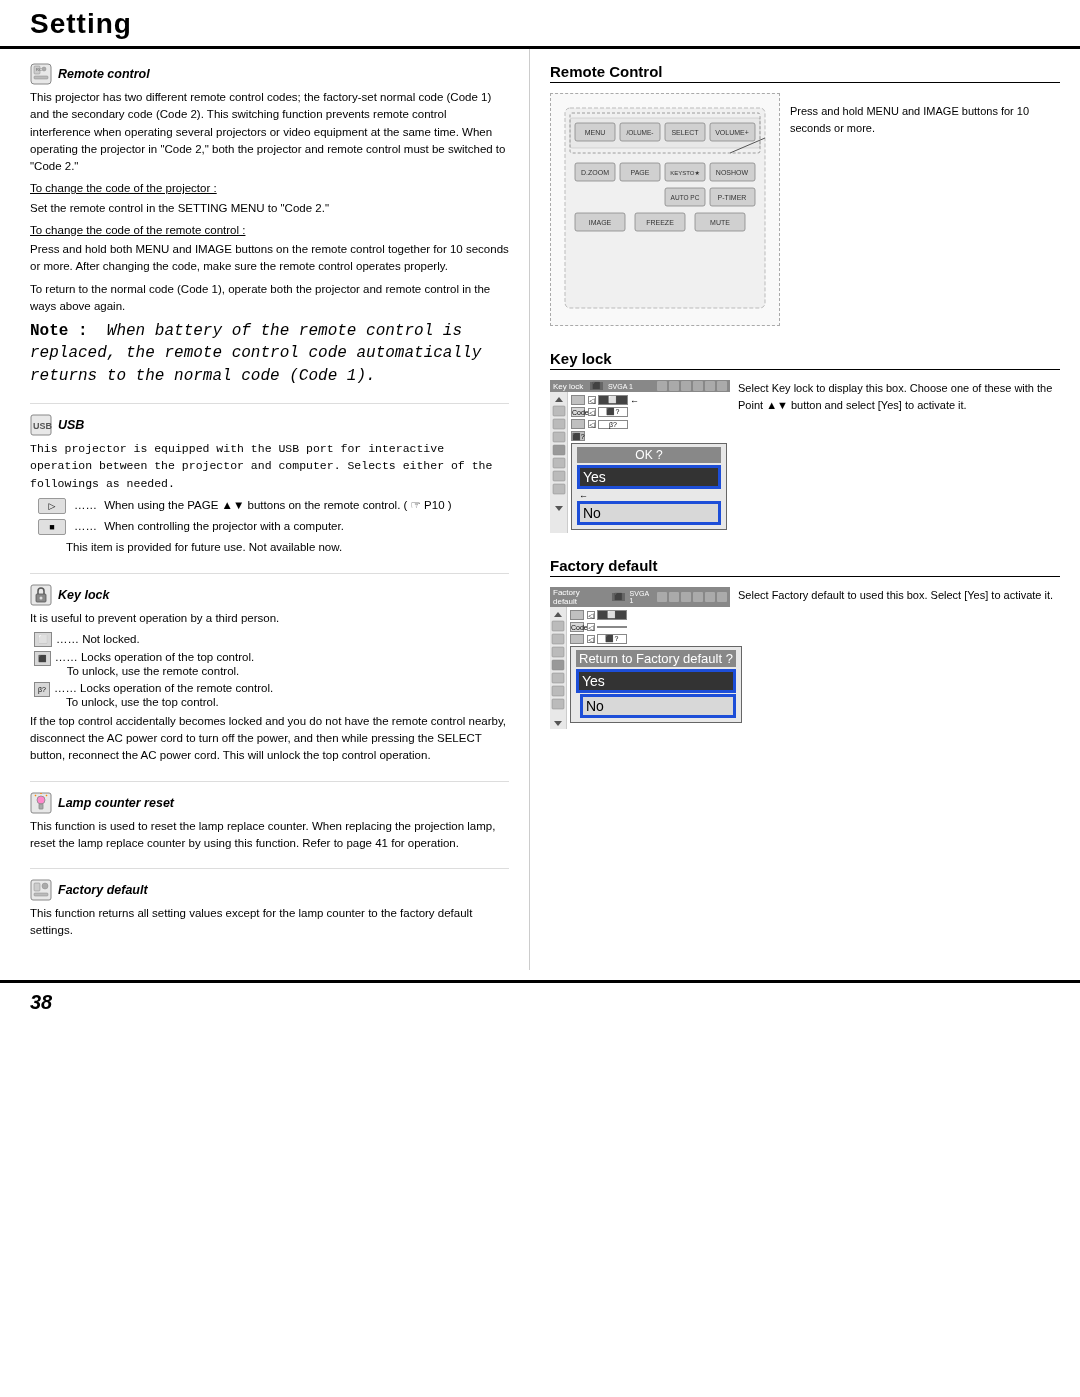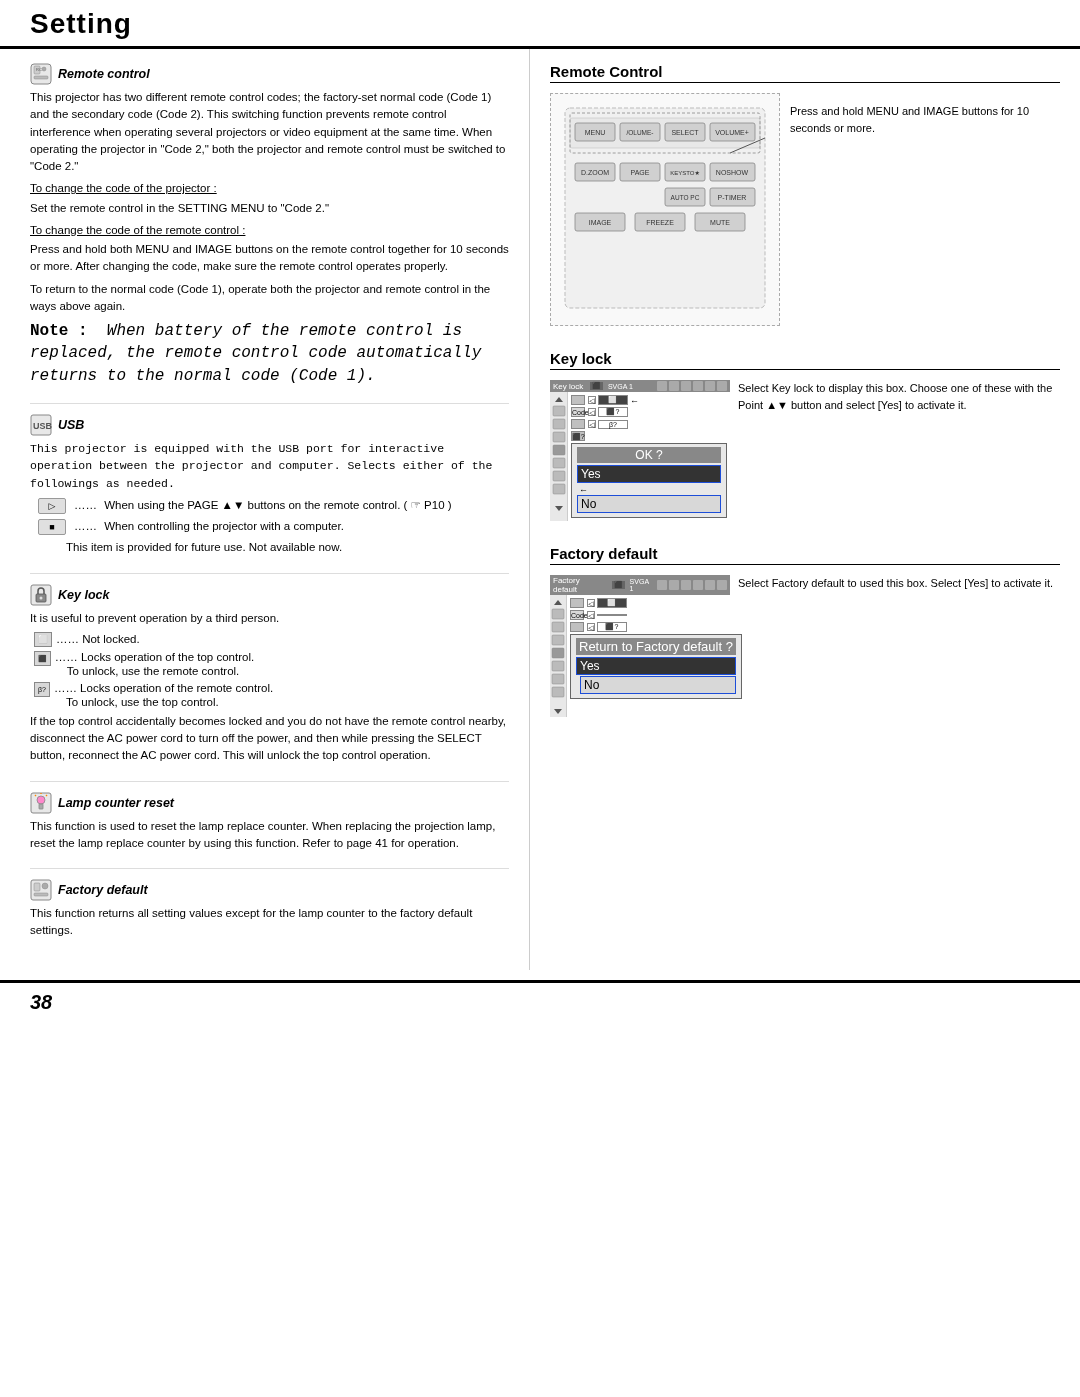--- a/index.html
+++ b/index.html
@@ -249,22 +249,22 @@
       background: #888;
       color: #fff;
       padding: 1px 3px;
       margin-bottom: 2px;
       text-align: center;
     }
     .dialog-option {
       display: block;
       padding: 1px 3px;
       margin: 1px 0;
-      font-size: 12px;
-      border: 1px solid #1d4ed8;
+      font-size: 14px;
+      border: 3px solid #1d4ed8;
       background: #d8d8d8;
     }
     .dialog-option.selected-option {
       background: #333;
       color: #fff;
     }
     .page-number-bar {
       position: relative;
       border-top: 3px solid #000;
       padding: 8px 30px;

